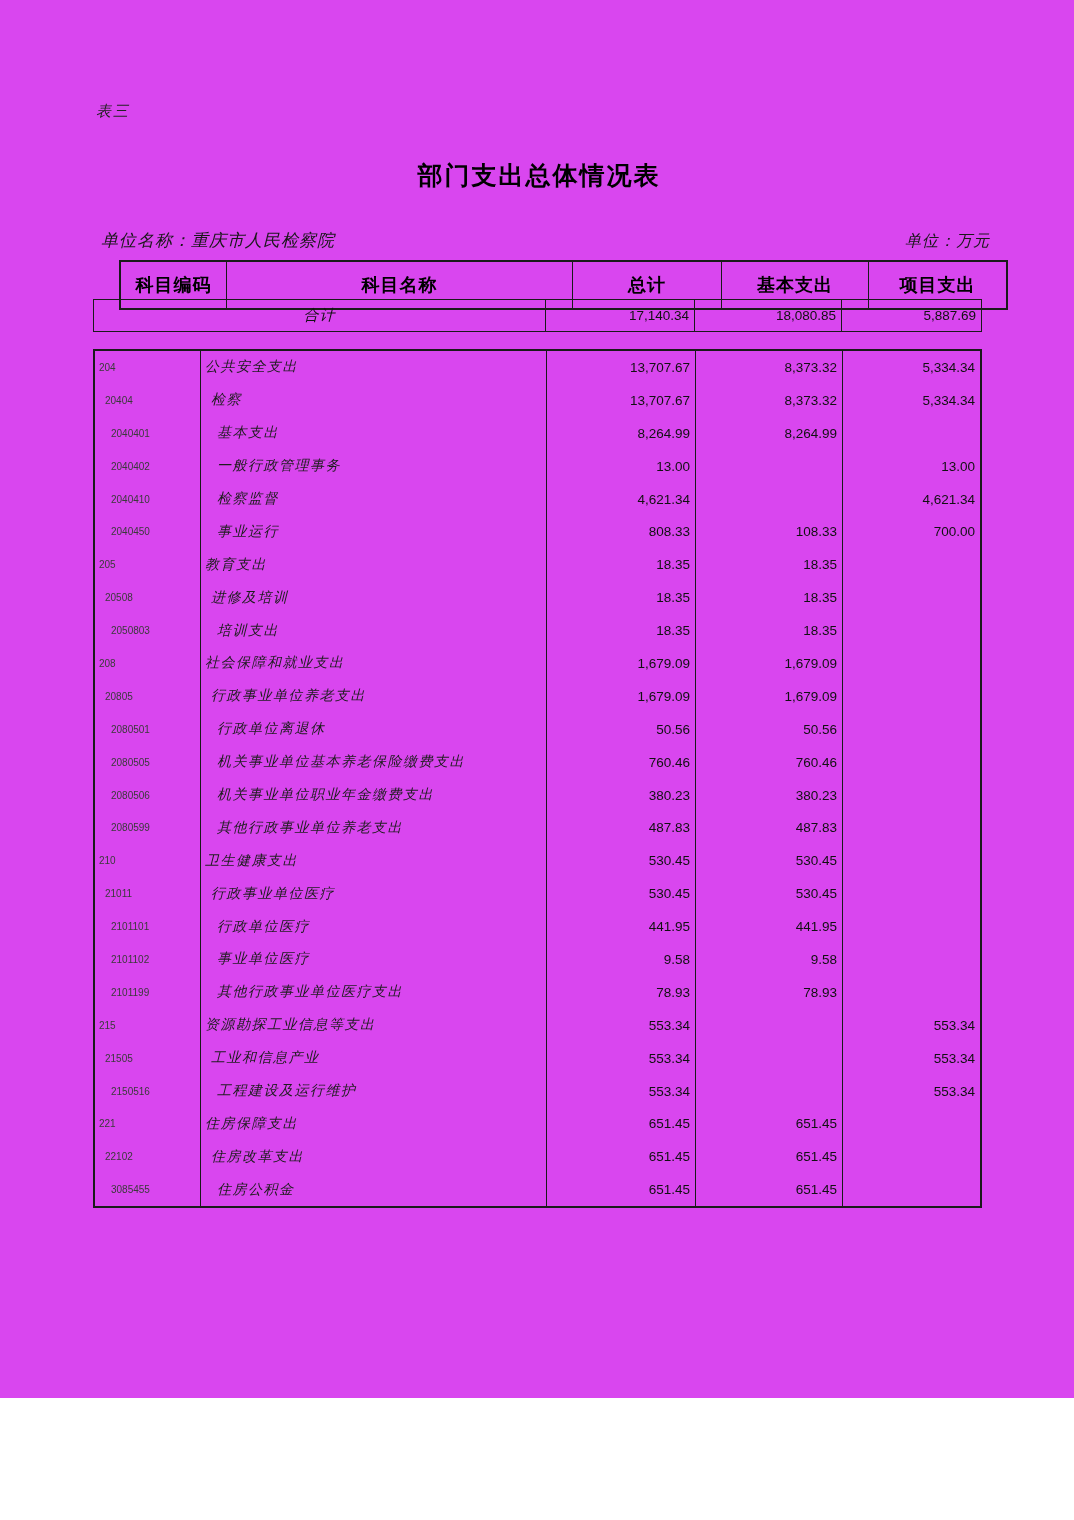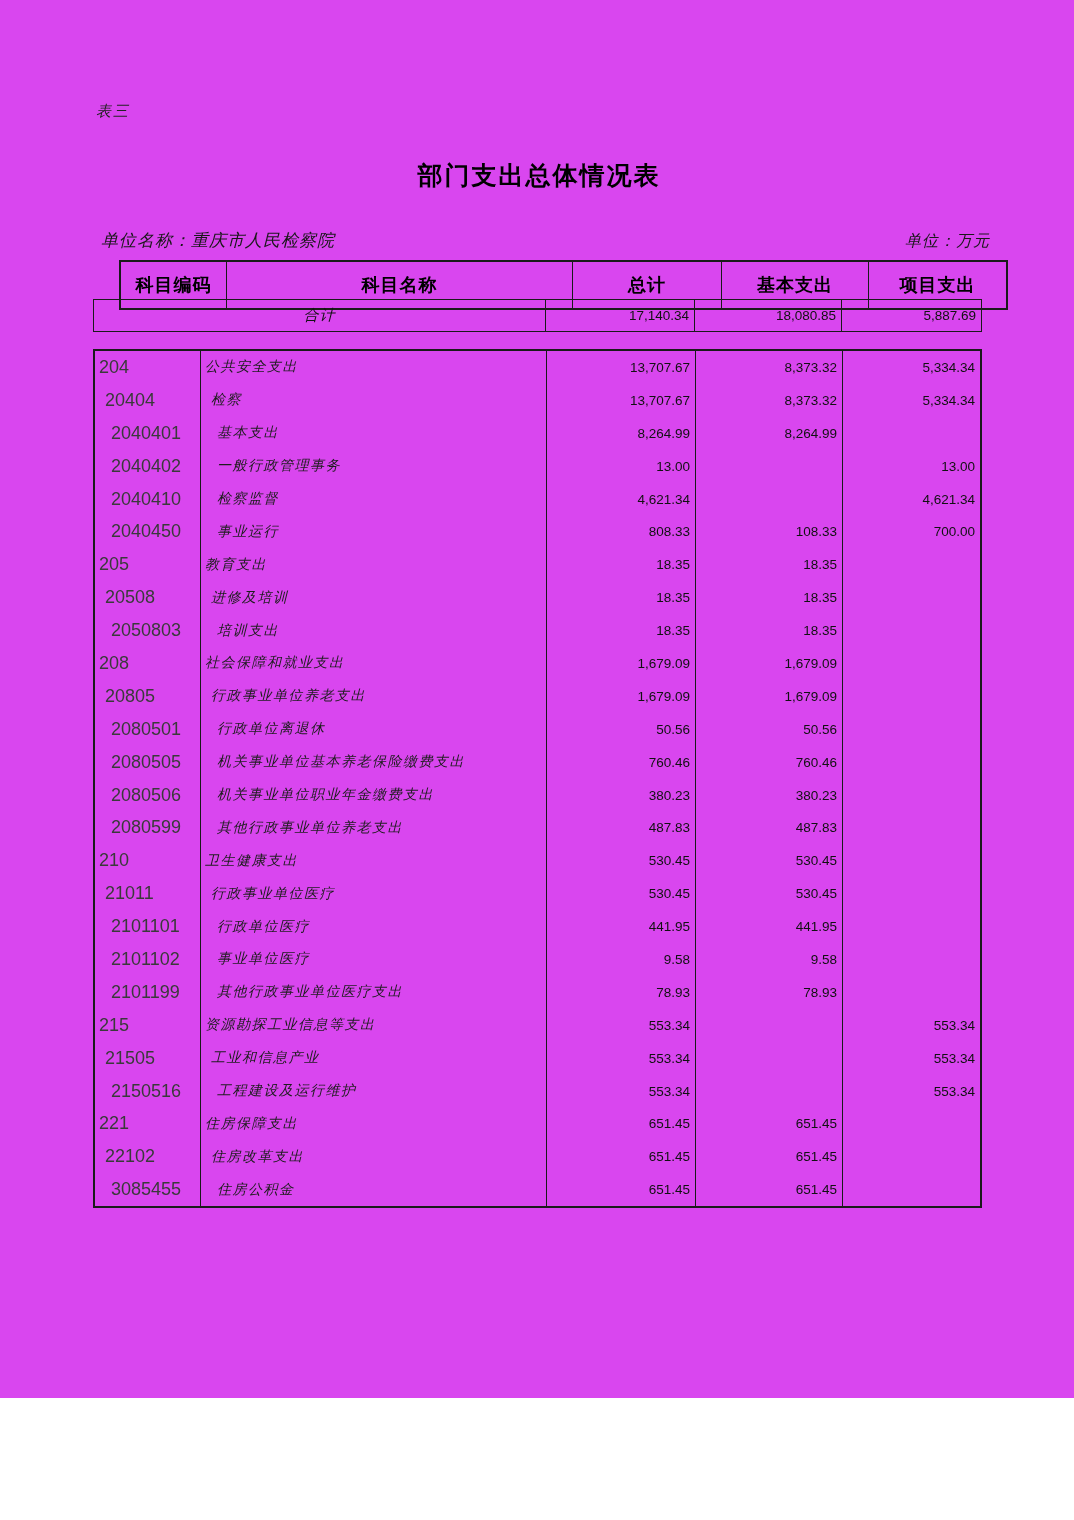--- a/index.html
+++ b/index.html
@@ -59,21 +59,21 @@
     position:absolute; left:93px; top:349px; width:889px;
     box-sizing:border-box; border:2px solid var(--line);
     display:grid; grid-template-columns:var(--cols); grid-auto-rows:32.9px;
   }
   .tdata .gcell {
     display:flex; align-items:center; box-sizing:border-box;
     border-top:1.4px solid var(--line); overflow:hidden; white-space:nowrap;
   }
   .tdata .gcell:nth-child(-n+5) { border-top:none; }
   .tdata .c2, .tdata .c3, .tdata .c4, .tdata .c5 { border-left:1.5px solid var(--line); }
-  .tdata .code { font-size:18px; color:#3a3a3a; padding-left:4px; }
+  .tdata .code { font-size:10px; color:#3a3a3a; padding-left:4px; }
   .tdata .name {
     font-size:14px; letter-spacing:1.5px; color:#1d1d1d; padding-left:4px;
   }
   .tdata .num {
     justify-content:flex-end; padding-right:5px; font-size:13.5px; color:#111;
   }
   .lv2 { padding-left:10px !important; }
   .lv3 { padding-left:16px !important; }
 </style>
 </head>

